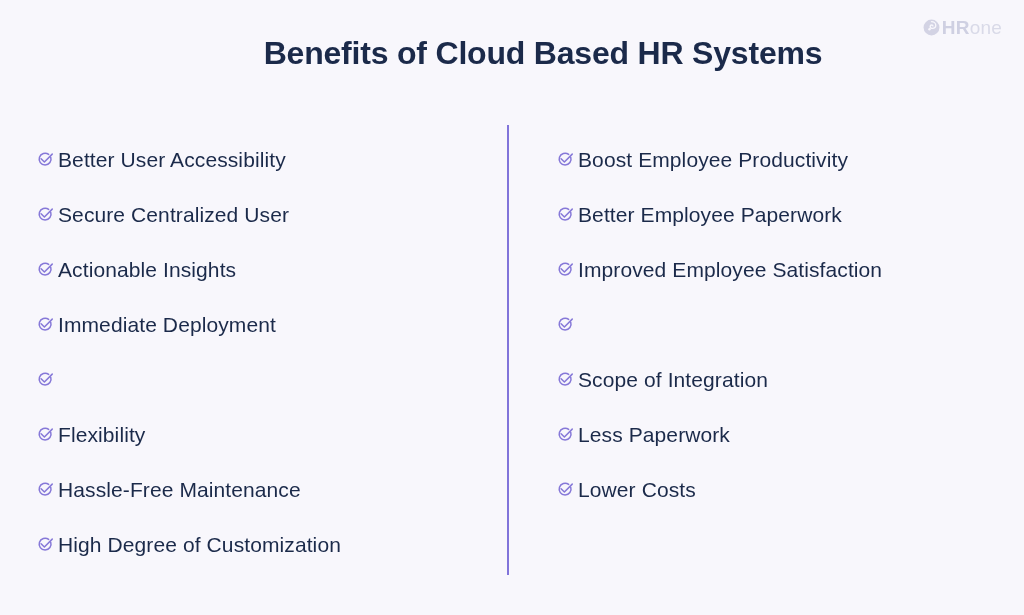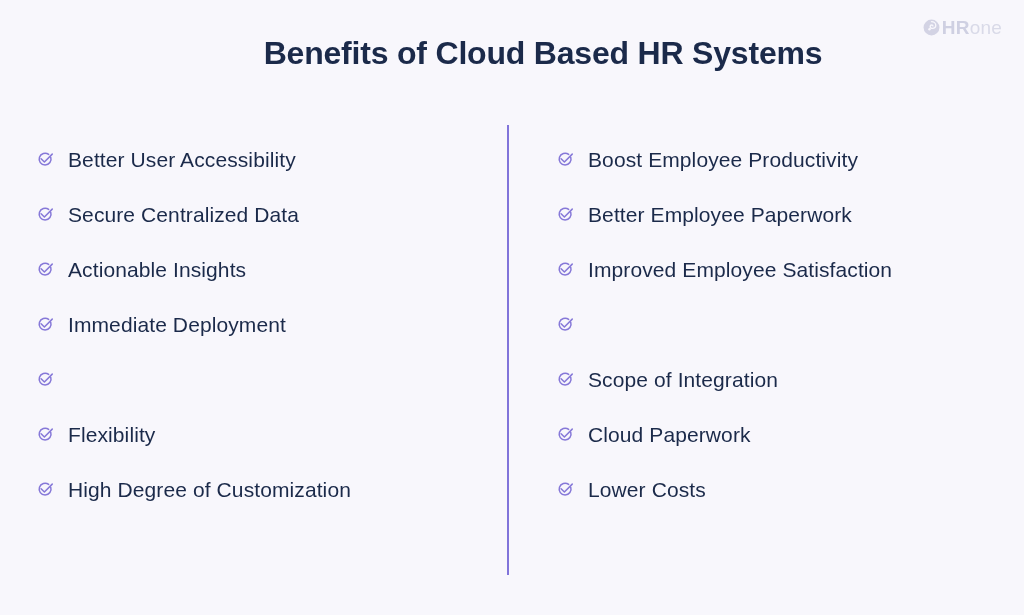--- a/index.html
+++ b/index.html
@@ -84,21 +84,21 @@
     width: 2px;
     height: 450px;
     background: #6c5dd3;
     opacity: 0.85;
   }
 
   .item {
     display: flex;
     align-items: center;
     height: 55px;
-    gap: 13px;
+    gap: 3px;
   }
   .check-icon {
     flex: 0 0 auto;
     width: 19px;
     height: 19px;
     display: block;
   }
   .item-label {
     font-size: 21px;
     font-weight: 400;
@@ -130,21 +130,21 @@
         <path d="M20.5 5.2 10.6 15.1 6.4 11" fill="none" stroke="#8678d8" stroke-width="1.9" stroke-linecap="round" stroke-linejoin="round"></path>
         <path d="M18.6 9.1a7.5 7.5 0 1 1-2.6-3.6" fill="none" stroke="#8678d8" stroke-width="1.9" stroke-linecap="round"></path>
       </svg>
       <span class="item-label">Better User Accessibility</span>
     </div>
     <div class="item">
       <svg class="check-icon" viewBox="0 0 24 24">
         <path d="M20.5 5.2 10.6 15.1 6.4 11" fill="none" stroke="#8678d8" stroke-width="1.9" stroke-linecap="round" stroke-linejoin="round"></path>
         <path d="M18.6 9.1a7.5 7.5 0 1 1-2.6-3.6" fill="none" stroke="#8678d8" stroke-width="1.9" stroke-linecap="round"></path>
       </svg>
-      <span class="item-label">Secure Centralized Data</span>
+      <span class="item-label">Secure Centralized User</span>
     </div>
     <div class="item">
       <svg class="check-icon" viewBox="0 0 24 24">
         <path d="M20.5 5.2 10.6 15.1 6.4 11" fill="none" stroke="#8678d8" stroke-width="1.9" stroke-linecap="round" stroke-linejoin="round"></path>
         <path d="M18.6 9.1a7.5 7.5 0 1 1-2.6-3.6" fill="none" stroke="#8678d8" stroke-width="1.9" stroke-linecap="round"></path>
       </svg>
       <span class="item-label">Actionable Insights</span>
     </div>
     <div class="item">
       <svg class="check-icon" viewBox="0 0 24 24">
@@ -164,20 +164,27 @@
         <path d="M20.5 5.2 10.6 15.1 6.4 11" fill="none" stroke="#8678d8" stroke-width="1.9" stroke-linecap="round" stroke-linejoin="round"></path>
         <path d="M18.6 9.1a7.5 7.5 0 1 1-2.6-3.6" fill="none" stroke="#8678d8" stroke-width="1.9" stroke-linecap="round"></path>
       </svg>
       <span class="item-label">Flexibility</span>
     </div>
     <div class="item">
       <svg class="check-icon" viewBox="0 0 24 24">
         <path d="M20.5 5.2 10.6 15.1 6.4 11" fill="none" stroke="#8678d8" stroke-width="1.9" stroke-linecap="round" stroke-linejoin="round"></path>
         <path d="M18.6 9.1a7.5 7.5 0 1 1-2.6-3.6" fill="none" stroke="#8678d8" stroke-width="1.9" stroke-linecap="round"></path>
       </svg>
+      <span class="item-label">Hassle-Free Maintenance</span>
+    </div>
+    <div class="item">
+      <svg class="check-icon" viewBox="0 0 24 24">
+        <path d="M20.5 5.2 10.6 15.1 6.4 11" fill="none" stroke="#8678d8" stroke-width="1.9" stroke-linecap="round" stroke-linejoin="round"></path>
+        <path d="M18.6 9.1a7.5 7.5 0 1 1-2.6-3.6" fill="none" stroke="#8678d8" stroke-width="1.9" stroke-linecap="round"></path>
+      </svg>
       <span class="item-label">High Degree of Customization</span>
     </div>
   </div>
 
   <div class="divider"></div>
 
   <div class="col col-right">
     <div class="item">
       <svg class="check-icon" viewBox="0 0 24 24">
         <path d="M20.5 5.2 10.6 15.1 6.4 11" fill="none" stroke="#8678d8" stroke-width="1.9" stroke-linecap="round" stroke-linejoin="round"></path>
@@ -210,21 +217,21 @@
         <path d="M20.5 5.2 10.6 15.1 6.4 11" fill="none" stroke="#8678d8" stroke-width="1.9" stroke-linecap="round" stroke-linejoin="round"></path>
         <path d="M18.6 9.1a7.5 7.5 0 1 1-2.6-3.6" fill="none" stroke="#8678d8" stroke-width="1.9" stroke-linecap="round"></path>
       </svg>
       <span class="item-label">Scope of Integration</span>
     </div>
     <div class="item">
       <svg class="check-icon" viewBox="0 0 24 24">
         <path d="M20.5 5.2 10.6 15.1 6.4 11" fill="none" stroke="#8678d8" stroke-width="1.9" stroke-linecap="round" stroke-linejoin="round"></path>
         <path d="M18.6 9.1a7.5 7.5 0 1 1-2.6-3.6" fill="none" stroke="#8678d8" stroke-width="1.9" stroke-linecap="round"></path>
       </svg>
-      <span class="item-label">Cloud Paperwork</span>
+      <span class="item-label">Less Paperwork</span>
     </div>
     <div class="item">
       <svg class="check-icon" viewBox="0 0 24 24">
         <path d="M20.5 5.2 10.6 15.1 6.4 11" fill="none" stroke="#8678d8" stroke-width="1.9" stroke-linecap="round" stroke-linejoin="round"></path>
         <path d="M18.6 9.1a7.5 7.5 0 1 1-2.6-3.6" fill="none" stroke="#8678d8" stroke-width="1.9" stroke-linecap="round"></path>
       </svg>
       <span class="item-label">Lower Costs</span>
     </div>
   </div>
 

